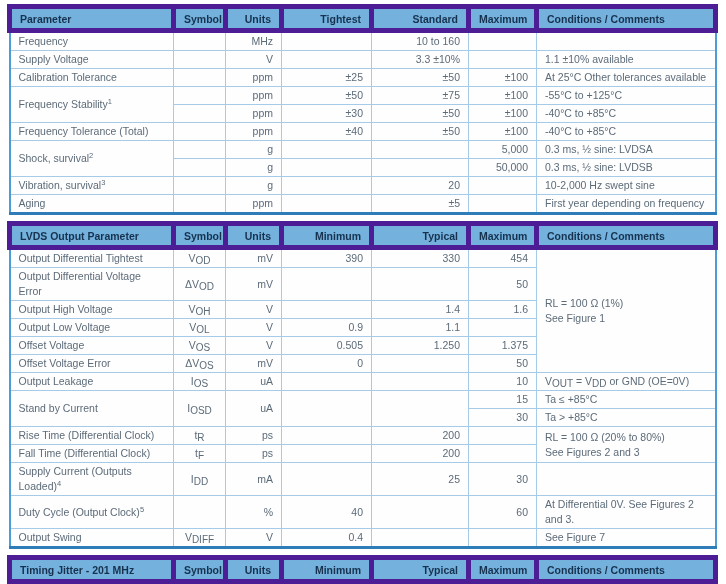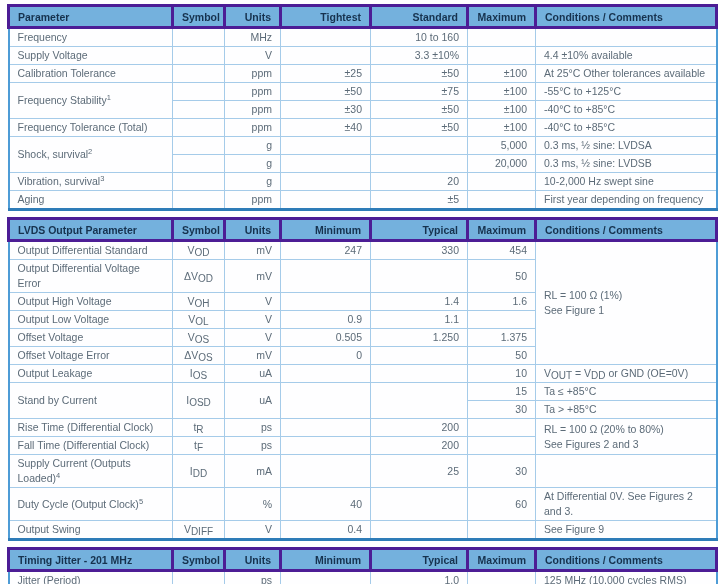--- a/index.html
+++ b/index.html
@@ -13,21 +13,21 @@
     border:2px solid #4E9CD6;
     border-bottom:3px solid #2E7CB8;
   }
   table.spec th{
     background:#74B1DD;
     color:#16324E;
     font-size:10.5px;
     font-weight:bold;
     height:15px;
     padding:2px 8px;
-    border:3px solid #4c1d95;
+    border:5px solid #4c1d95;
     white-space:nowrap;
     overflow:hidden;
   }
   table.spec td{
     background:#FEFEFF;
     color:#5C6B78;
     font-size:10.5px;
     height:14px;
     padding:1px 8px;
     border:1px solid #A5CBE9;
@@ -76,21 +76,21 @@
           <td class="ar"></td>
           <td class="al"></td>
         </tr>
         <tr>
           <td class="al">Supply Voltage</td>
           <td class="ac"></td>
           <td class="ar">V</td>
           <td class="ar"></td>
           <td class="ar">3.3 ±10%</td>
           <td class="ar"></td>
-          <td class="al">4.4 ±10% available</td>
+          <td class="al">1.1 ±10% available</td>
         </tr>
         <tr>
           <td class="al">Calibration Tolerance</td>
           <td class="ac"></td>
           <td class="ar">ppm</td>
           <td class="ar">±25</td>
           <td class="ar">±50</td>
           <td class="ar">±100</td>
           <td class="al">At 25°C Other tolerances available</td>
         </tr>
@@ -127,21 +127,21 @@
           <td class="ar"></td>
           <td class="ar"></td>
           <td class="ar">5,000</td>
           <td class="al">0.3 ms, ½ sine: LVDSA</td>
         </tr>
         <tr>
           <td class="ac"></td>
           <td class="ar">g</td>
           <td class="ar"></td>
           <td class="ar"></td>
-          <td class="ar">20,000</td>
+          <td class="ar">50,000</td>
           <td class="al">0.3 ms, ½ sine: LVDSB</td>
         </tr>
         <tr>
           <td class="al">Vibration, survival<sup>3</sup></td>
           <td class="ac"></td>
           <td class="ar">g</td>
           <td class="ar"></td>
           <td class="ar">20</td>
           <td class="ar"></td>
           <td class="al">10-2,000 Hz swept sine</td>
@@ -173,24 +173,24 @@
           <th class="ac">Symbol</th>
           <th class="ar">Units</th>
           <th class="ar">Minimum</th>
           <th class="ar">Typical</th>
           <th class="ar">Maximum</th>
           <th class="al">Conditions / Comments</th>
         </tr>
       </thead>
       <tbody>
         <tr>
-          <td class="al">Output Differential Standard</td>
+          <td class="al">Output Differential Tightest</td>
           <td class="ac">V<sub>OD</sub></td>
           <td class="ar">mV</td>
-          <td class="ar">247</td>
+          <td class="ar">390</td>
           <td class="ar">330</td>
           <td class="ar">454</td>
           <td class="al multiline" rowspan="6">RL = 100 Ω (1%)<br>See Figure 1</td>
         </tr>
         <tr>
           <td class="al">Output Differential Voltage Error</td>
           <td class="ac">ΔV<sub>OD</sub></td>
           <td class="ar">mV</td>
           <td class="ar"></td>
           <td class="ar"></td>
@@ -285,21 +285,21 @@
           <td class="ar">60</td>
           <td class="al">At Differential 0V. See Figures 2 and 3.</td>
         </tr>
         <tr>
           <td class="al">Output Swing</td>
           <td class="ac">V<sub>DIFF</sub></td>
           <td class="ar">V</td>
           <td class="ar">0.4</td>
           <td class="ar"></td>
           <td class="ar"></td>
-          <td class="al">See Figure 9</td>
+          <td class="al">See Figure 7</td>
         </tr>
       </tbody>
     </table>
   <table class="spec">
       <colgroup>
         <col style="width: 164px;">
         <col style="width: 52px;">
         <col style="width: 56px;">
         <col style="width: 90px;">
         <col style="width: 97px;">

